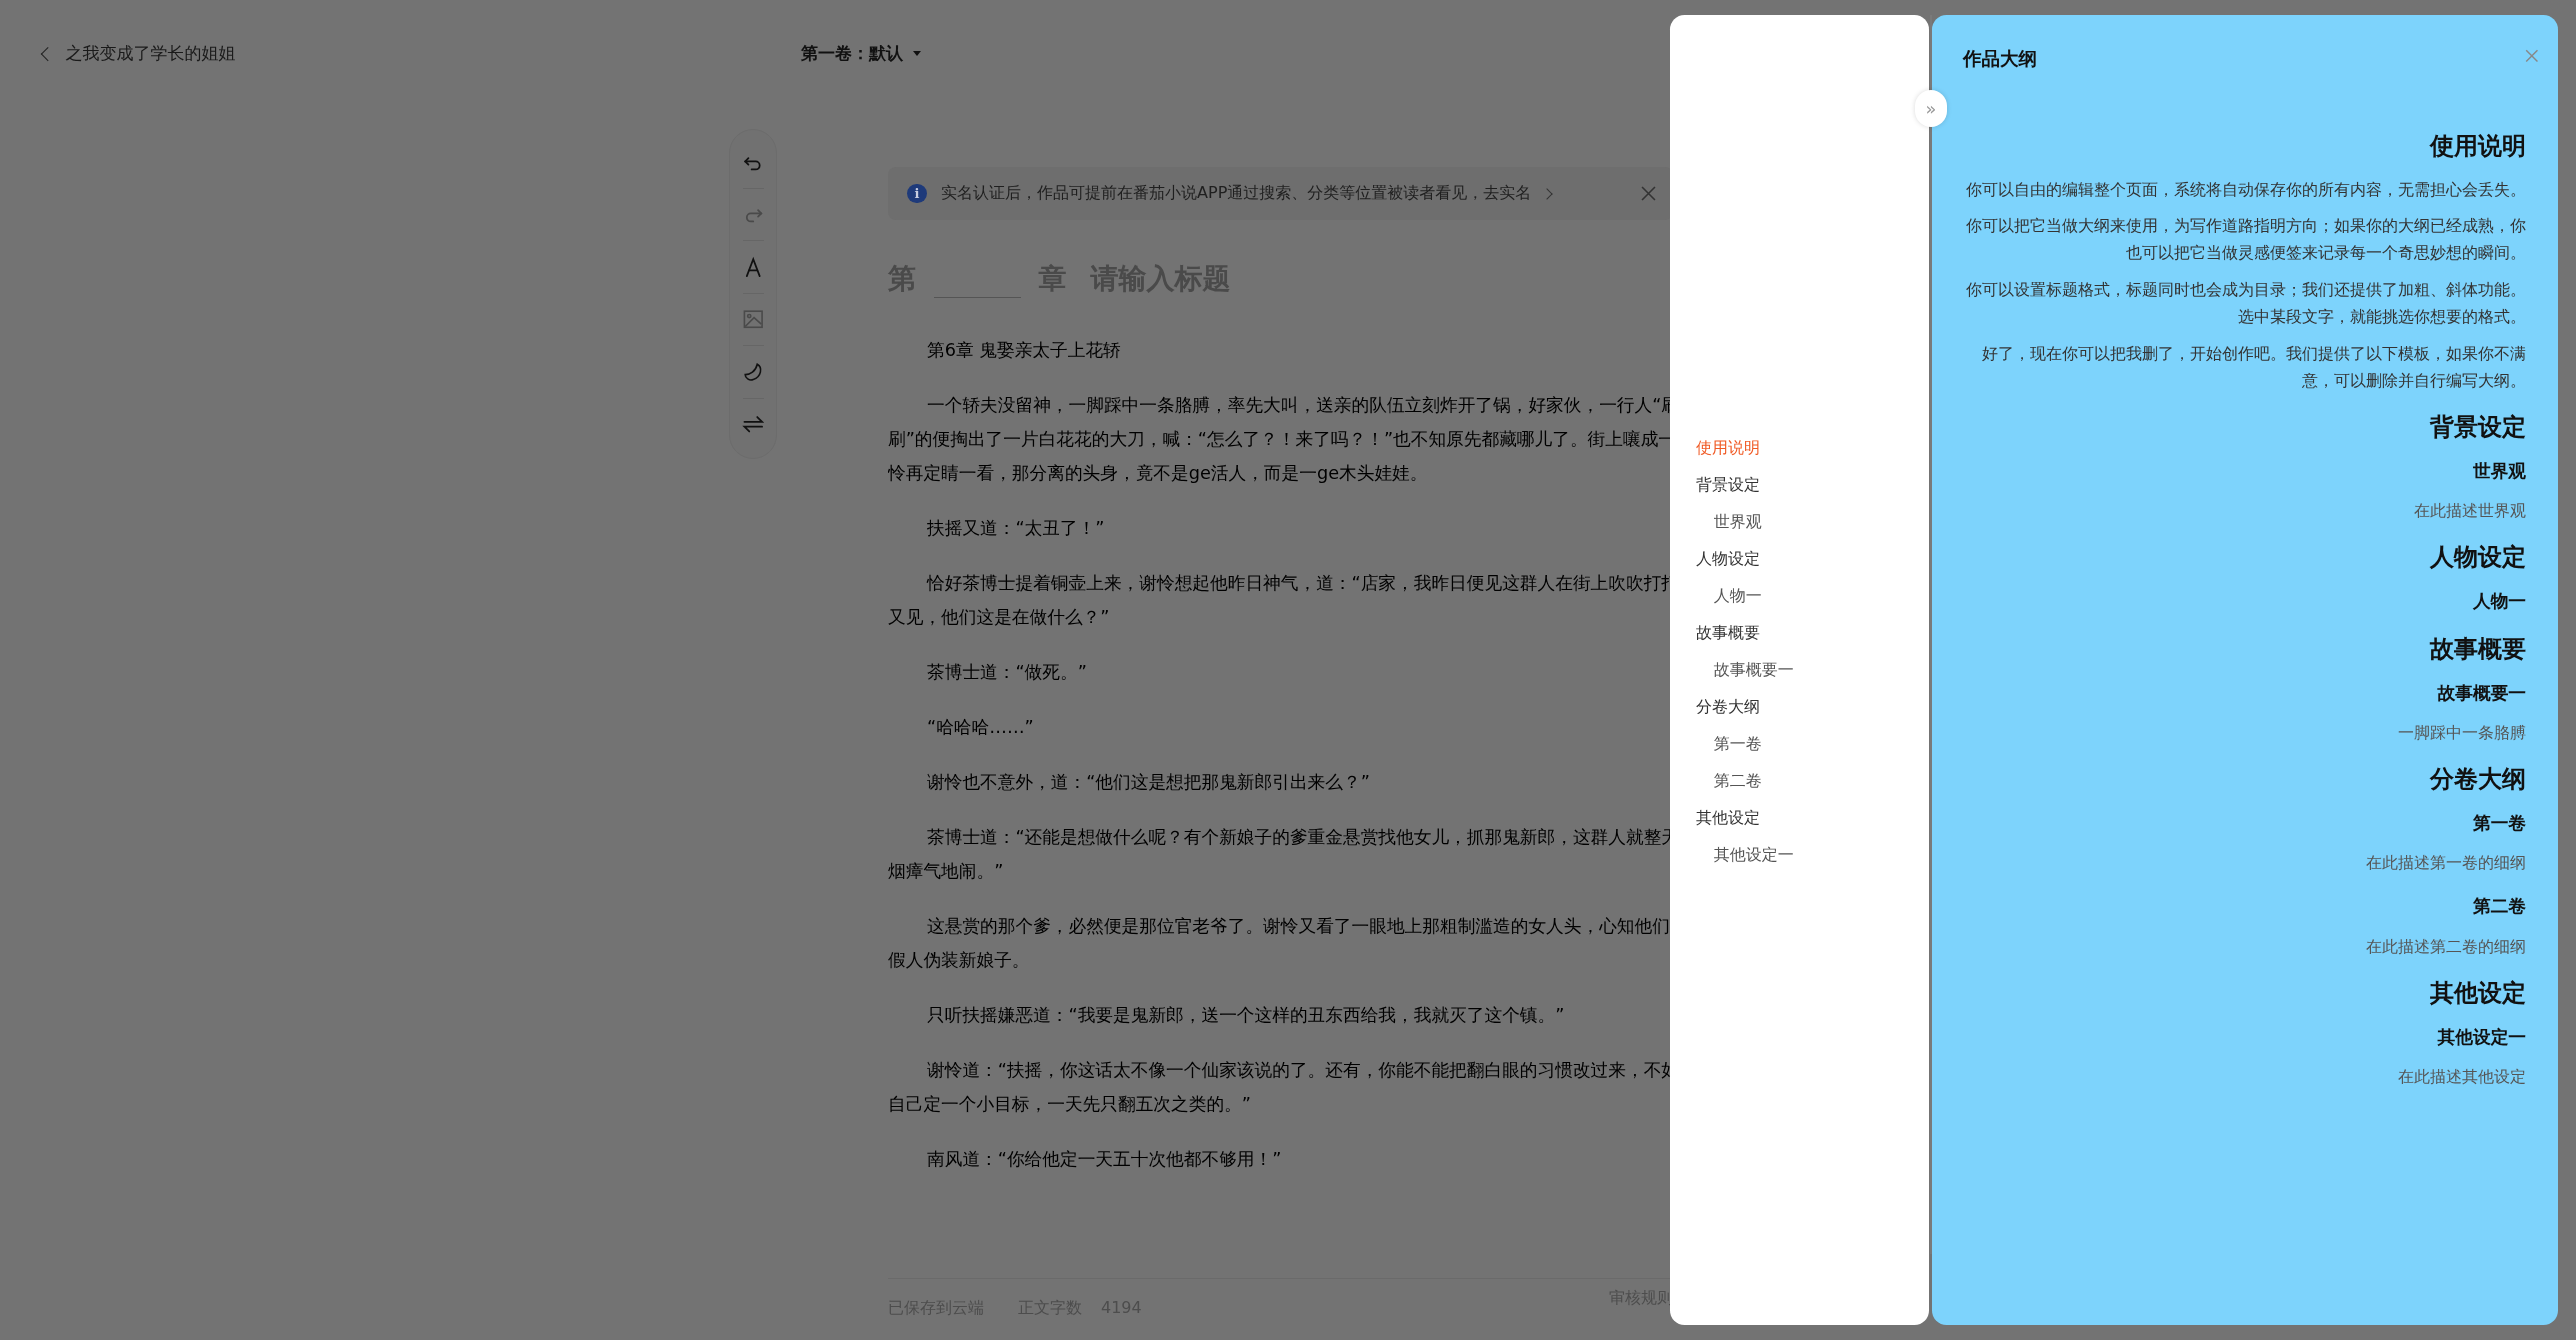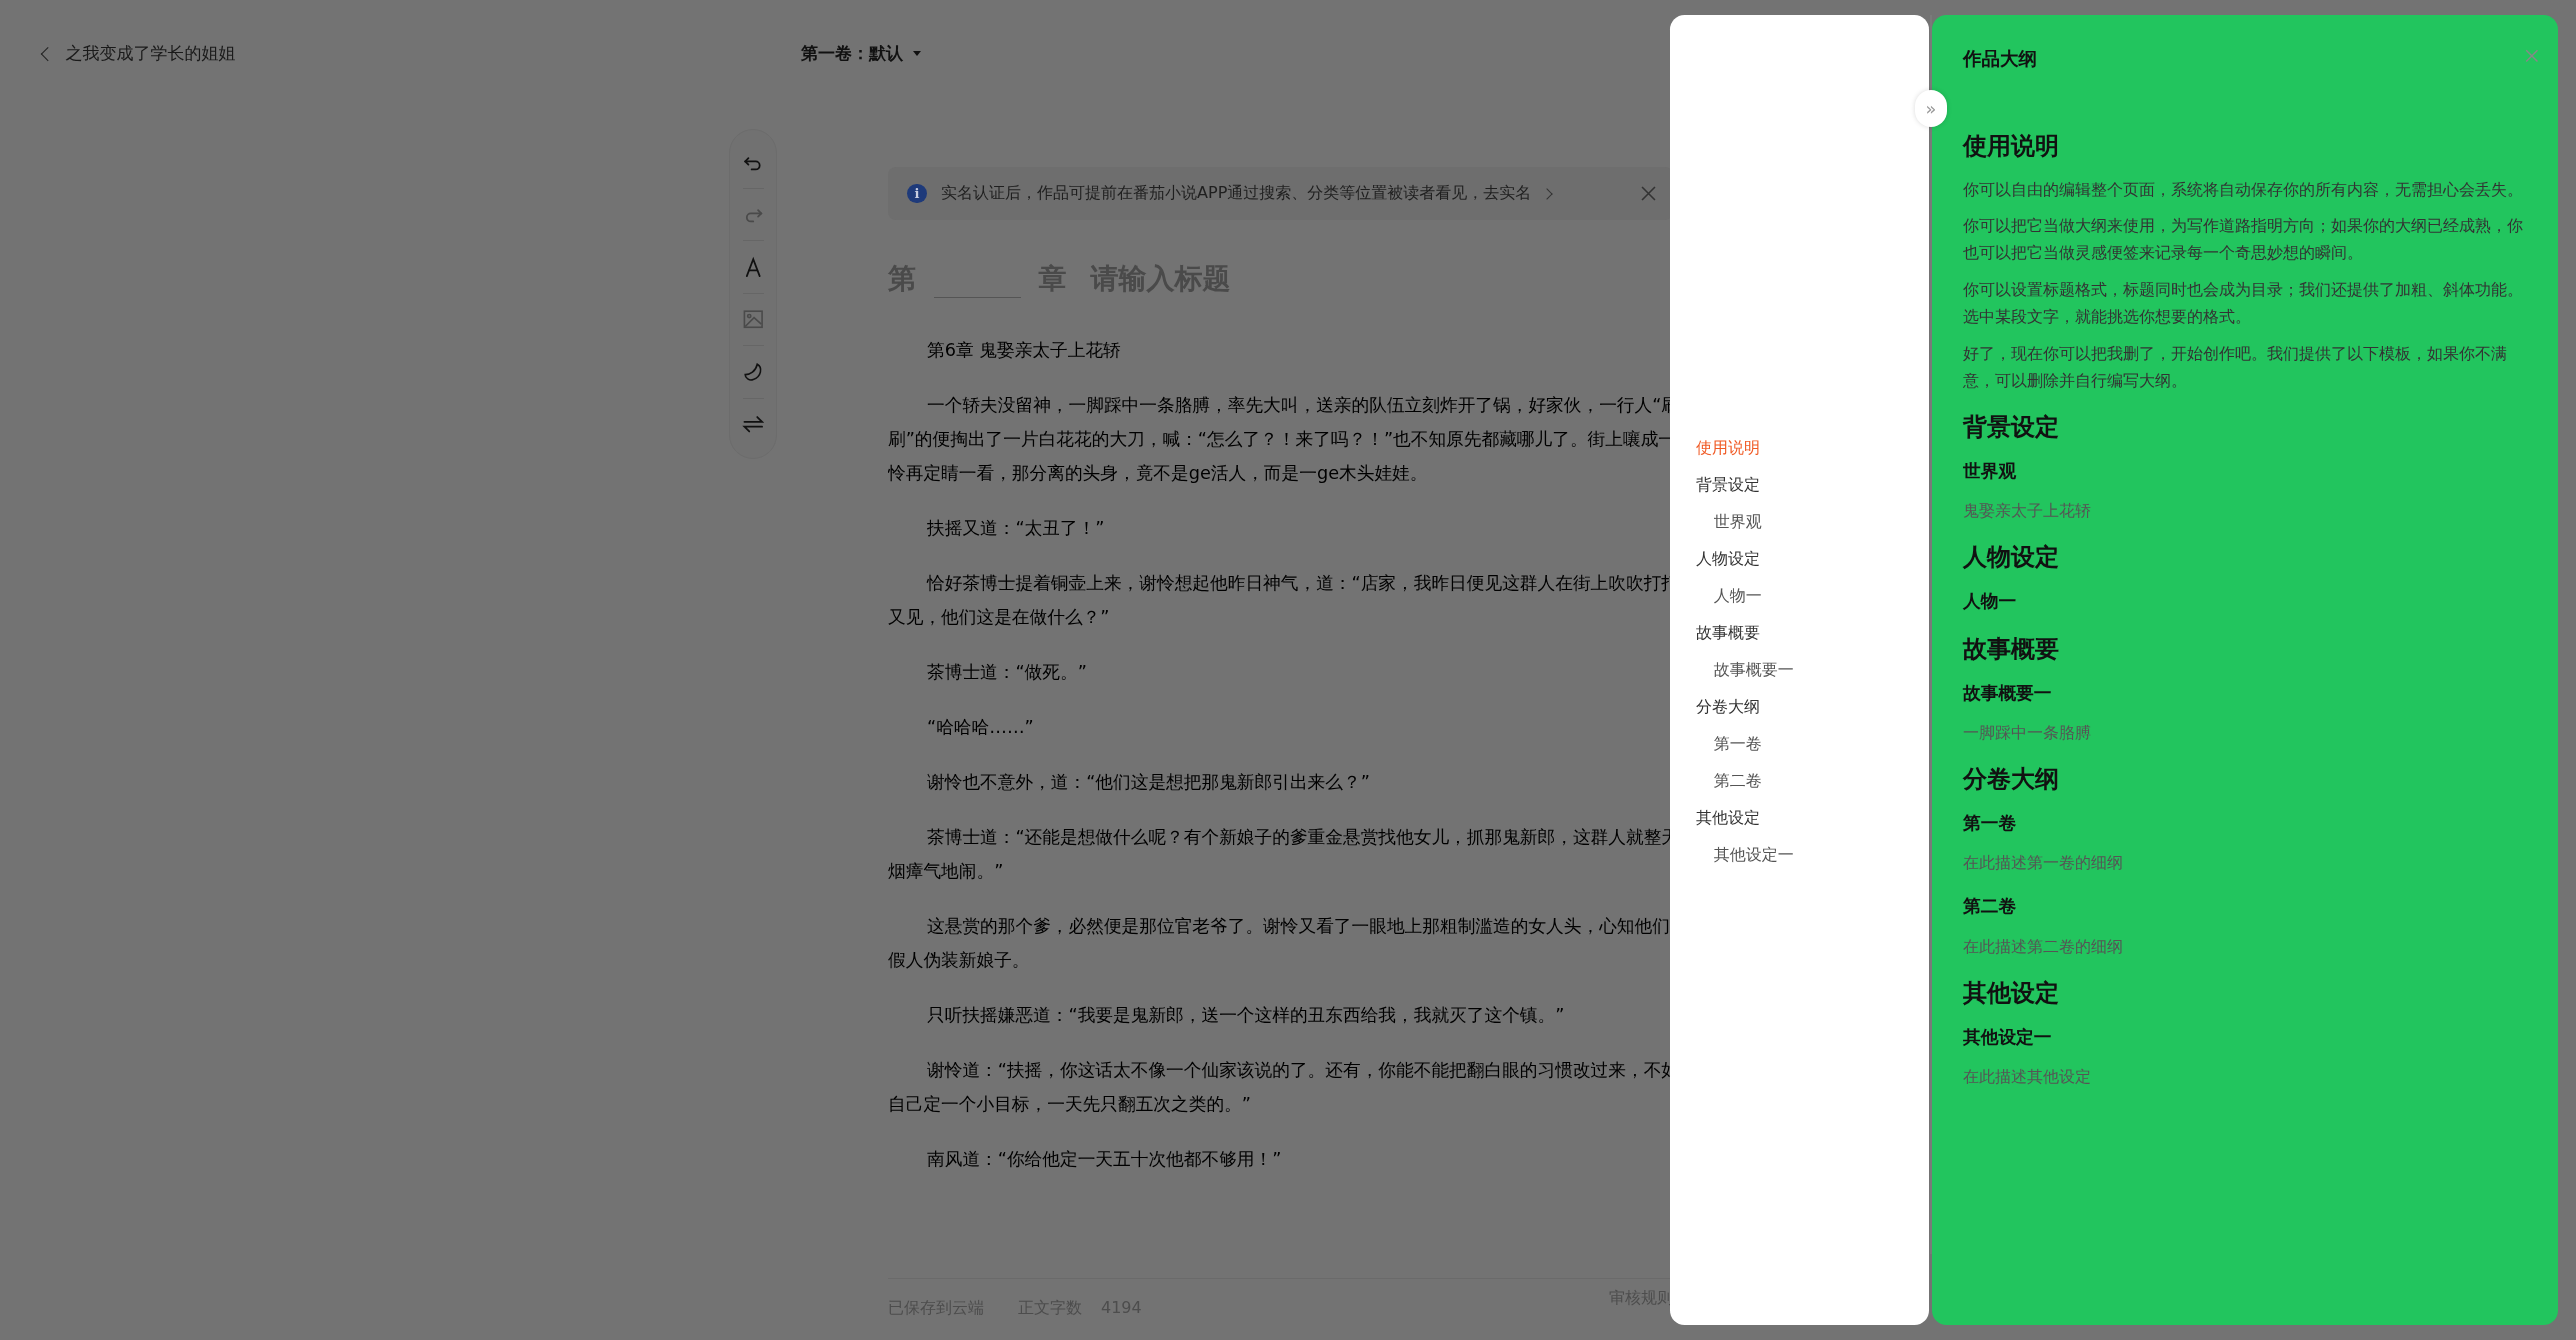--- a/index.html
+++ b/index.html
@@ -42,21 +42,21 @@
 
     
     .toc-panel { position: absolute; left: 1670px; top: 14.5px; width: 259px; height: 1310px; background: #fff; border-radius: 14.5px; }
     .toc-list { position: absolute; left: 26px; top: 414px; }
     .toc-item { font-size: 16px; height: 37px; line-height: 37px; color: #333; cursor: pointer; }
     .toc-item.sub { padding-left: 17.7px; color: #555; }
     .toc-item.active { color: #f05a24; }
     .collapse-btn { position: absolute; left: 1915px; top: 90px; width: 32px; height: 37px; border-radius: 16px; background: #fff; box-shadow: 0 0 4.8px rgba(0,0,0,0.15); display: flex; align-items: center; justify-content: center; font-size: 17.7px; color: #999; cursor: pointer; z-index: 3; }
     .divider-line { position: absolute; left: 1930px; top: 14.5px; width: 1.6px; height: 1239px; background: #7a7a7a; z-index: 2; }
 
-    .outline-panel { position: absolute; left: 1932px; top: 14.5px; width: 626px; height: 1310px; background: #22c55e; border-radius: 14.5px; padding: 0 32px 0 28px; }
+    .outline-panel { position: absolute; left: 1932px; top: 14.5px; width: 626px; height: 1310px; background: #7dd3fc; border-radius: 14.5px; padding: 0 32px 0 28px; text-align: right; }
     .outline-title { position: absolute; left: 31px; top: 31px; font-size: 18.5px; font-weight: bold; color: #111; }
     .outline-close { position: absolute; right: 17.7px; top: 32px; width: 17.7px; height: 17.7px; cursor: pointer; }
     .outline-doc { position: absolute; left: 31px; top: 114px; width: 563px; }
     .outline-doc h2 { font-size: 24px; font-weight: bold; color: #111; margin: 0 0 13px 0; line-height: 34px; }
     .outline-doc h3 { font-size: 17.7px; font-weight: bold; color: #111; margin: 0 0 11.3px 0; line-height: 29px; }
     .outline-doc p { font-size: 16px; color: #333; line-height: 27px; margin-bottom: 9.7px; }
     .outline-doc .desc { color: #555; margin-bottom: 16px; }
     .outline-doc .sec { margin-bottom: 16px; }
   </style>
 </head>
@@ -187,21 +187,21 @@
     <div class="sec">
       <h2>使用说明</h2>
       <p>你可以自由的编辑整个页面，系统将自动保存你的所有内容，无需担心会丢失。</p>
       <p>你可以把它当做大纲来使用，为写作道路指明方向；如果你的大纲已经成熟，你也可以把它当做灵感便签来记录每一个奇思妙想的瞬间。</p>
       <p>你可以设置标题格式，标题同时也会成为目录；我们还提供了加粗、斜体功能。选中某段文字，就能挑选你想要的格式。</p>
       <p>好了，现在你可以把我删了，开始创作吧。我们提供了以下模板，如果你不满意，可以删除并自行编写大纲。</p>
     </div>
     <div class="sec">
       <h2>背景设定</h2>
       <h3>世界观</h3>
-      <p class="desc">鬼娶亲太子上花轿</p>
+      <p class="desc">在此描述世界观</p>
     </div>
     <div class="sec">
       <h2>人物设定</h2>
       <h3>人物一</h3>
     </div>
     <div class="sec">
       <h2>故事概要</h2>
       <h3>故事概要一</h3>
       <p class="desc">一脚踩中一条胳膊</p>
     </div>

